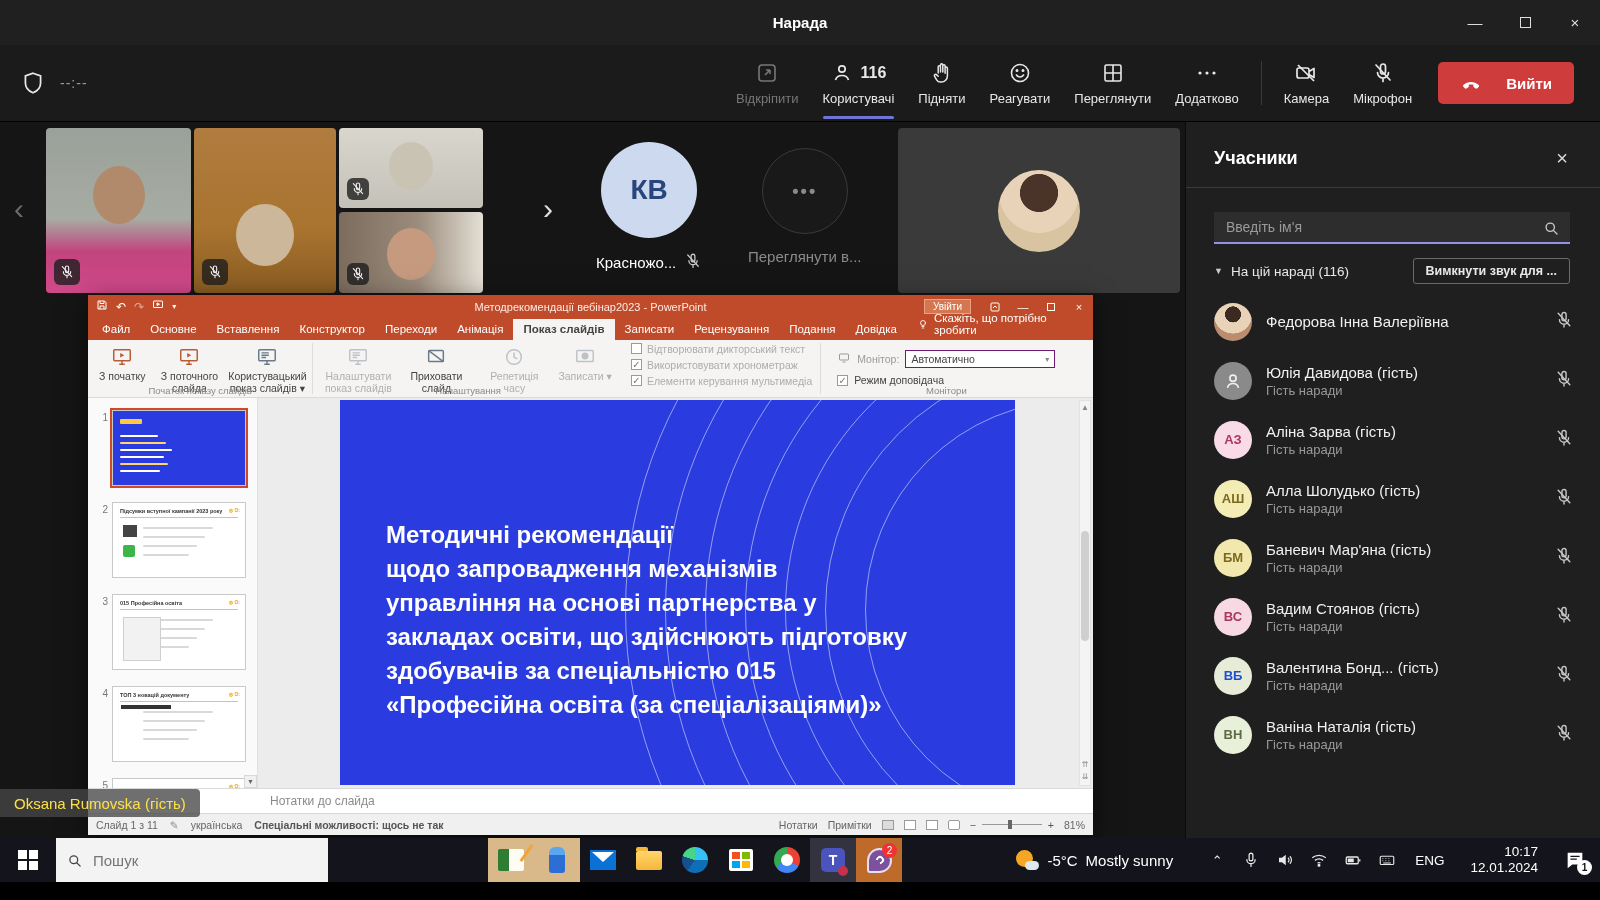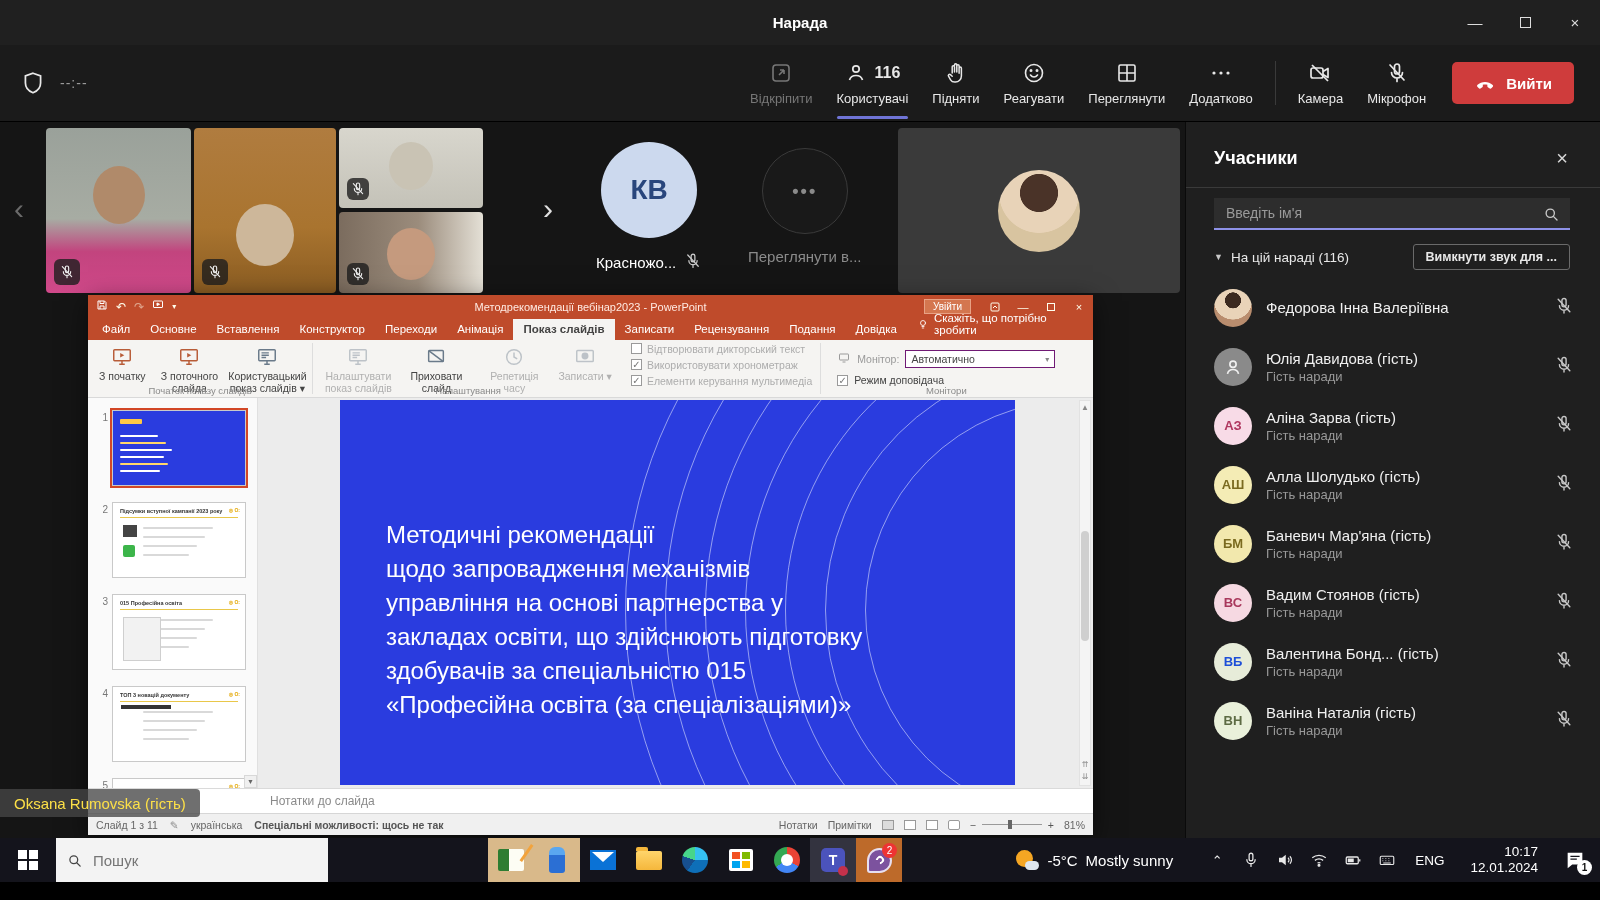--- a/index.html
+++ b/index.html
@@ -21,21 +21,21 @@
   #teams-buttons{display:flex;align-items:stretch;margin-left:auto;}
   .tbtn{position:relative;display:flex;flex-direction:column;align-items:center;justify-content:center;gap:5px;padding:6px 12px;min-width:66px;color:#e8e8e8;cursor:pointer;}
   .tbtn .ticon{height:26px;display:flex;align-items:center;gap:6px;}
   .tbtn .ticon svg{width:24px;height:24px;}
   .tbtn .tcount{font-size:16px;font-weight:700;}
   .tbtn .tlabel{font-size:13px;}
   .tbtn.disabled{color:#777;}
   .tbtn.active::after{content:"";position:absolute;left:12px;right:12px;bottom:2px;height:3px;border-radius:3px;background:#6f74d6;}
   .tb-sep{width:1px;background:#3a3a3a;margin:16px 10px;}
   #device-buttons{display:flex;align-items:stretch;}
-  #leave-btn{align-self:center;margin:0 26px 0 14px;background:#cf3c3c;color:#fff;border:none;border-radius:5px;height:42px;padding:0 22px;display:flex;align-items:center;gap:10px;font-size:15px;font-weight:700;cursor:pointer;}
+  #leave-btn{align-self:center;margin:0 26px 0 14px;background:#cf3c3c;color:#fff;border:none;border-radius:5px;height:42px;padding:0 22px;display:flex;align-items:center;gap:24px;font-size:15px;font-weight:700;cursor:pointer;}
   #leave-btn svg{width:22px;height:22px;}
 
   
   #stage{position:absolute;left:0;top:122px;width:1600px;height:716px;background:#151515;}
   .strip-chevron{position:absolute;top:72px;color:#8a8a8a;font-size:30px;line-height:30px;cursor:pointer;}
   .vtile{position:absolute;top:6px;height:165px;border-radius:4px;overflow:hidden;}
   .vtile .sil-head{position:absolute;left:50%;transform:translateX(-50%);border-radius:50%;}
   .micbadge{position:absolute;left:8px;bottom:8px;width:26px;height:26px;border-radius:6px;background:rgba(30,30,30,.8);color:#eee;display:flex;align-items:center;justify-content:center;}
   .micbadge svg{width:16px;height:16px;}
   .avcircle-tile{position:absolute;top:6px;height:165px;background:#3a3a3a;border-radius:4px;}
@@ -94,21 +94,21 @@
   #slide{position:absolute;left:82px;top:2px;width:675px;height:385px;background:#2a3cdf;overflow:hidden;}
   .arc{position:absolute;border:1px solid rgba(235,238,255,.55);border-radius:50%;}
   #slide-org{position:absolute;left:46px;top:30px;display:flex;align-items:center;gap:12px;}
   #slide-org .tryzub{width:30px;height:40px;color:#ffc845;}
   #slide-org .orgsep{width:1px;height:40px;background:rgba(255,255,255,.55);}
   .o-logo{display:flex;align-items:center;gap:4px;}
   .o-ring{width:26px;height:26px;border:6px solid #ffc845;border-radius:50%;}
   .o-dots{display:flex;flex-direction:column;gap:4px;}
   .o-dots span{width:9px;height:9px;background:#ffc845;display:block;}
   #org-lines{color:#fff;font-size:10.5px;font-weight:700;letter-spacing:.6px;line-height:13px;}
-  #slide-title{position:absolute;left:46px;top:118px;color:#fff;font-size:24px;font-weight:400;line-height:34px;}
+  #slide-title{position:absolute;left:46px;top:118px;color:#fff;font-size:24px;font-weight:700;line-height:34px;}
   #canvas-scroll{position:absolute;right:2px;top:2px;bottom:2px;width:12px;background:#f4f4f4;border:1px solid #e2e2e2;display:flex;flex-direction:column;align-items:center;justify-content:space-between;padding:2px 0;color:#888;font-size:8px;}
   #canvas-scroll .thumbbar{width:8px;height:110px;background:#cfcfcf;border-radius:4px;}
   #canvas-scroll .dblarr{display:flex;flex-direction:column;gap:3px;margin-bottom:2px;}
 
   #ppt-notes{position:absolute;left:0;top:493px;width:100%;height:25px;background:#fff;border-top:1px solid #dadada;display:flex;align-items:center;padding-left:182px;color:#8a8a8a;font-size:12px;}
   #ppt-status{position:absolute;left:0;top:518px;width:100%;height:22px;background:#f0f0f0;border-top:1px solid #d6d6d6;display:flex;align-items:center;color:#666;font-size:10.5px;padding:0 8px;gap:12px;}
   .st-right{margin-left:auto;display:flex;align-items:center;gap:10px;}
   .viewbox{width:12px;height:10px;border:1px solid #9a9a9a;background:#fff;display:inline-block;}
   .viewbox.sel{background:#dcdcdc;}
   .zoom-slider{display:flex;align-items:center;gap:6px;color:#555;}
@@ -117,21 +117,21 @@
 
   
   #name-overlay{position:absolute;left:0;top:667px;height:28px;background:rgba(70,70,70,.78);color:#fde047;font-size:15px;display:flex;align-items:center;padding:0 14px;border-radius:0 4px 4px 0;}
 
   
   #panel{position:absolute;left:1185px;top:0;width:415px;height:716px;background:#1f1f1f;border-left:1px solid #0a0a0a;}
   #panel-header{display:flex;align-items:center;justify-content:space-between;padding:24px 26px 16px 28px;}
   #panel-header .ptitle{color:#fff;font-size:18px;font-weight:700;}
   #panel-close{color:#d8d8d8;font-size:20px;cursor:pointer;background:none;border:none;}
   #panel-divider{height:1px;background:#3a3a3a;margin:0;}
-  #panel-search{position:relative;margin:10px 30px 0 28px;}
+  #panel-search{position:relative;margin:24px 30px 0 28px;}
   #panel-search input{width:100%;height:32px;background:#2d2d2d;border:none;border-bottom:2px solid #8e92e8;color:#e8e8e8;font-size:14px;padding:0 34px 0 12px;outline:none;}
   #panel-search input::placeholder{color:#9a9a9a;}
   #panel-search .sicon{position:absolute;right:10px;top:7px;width:18px;height:18px;color:#c9c9c9;}
   #panel-section{display:flex;align-items:center;justify-content:space-between;margin:14px 30px 6px 28px;}
   #panel-section .sec-label{color:#e8e8e8;font-size:13.5px;display:flex;align-items:center;gap:8px;}
   #panel-section .tri{font-size:9px;color:#c9c9c9;}
   #mute-all{background:transparent;border:1px solid #6a6a6a;border-radius:3px;color:#e8e8e8;font-size:12.5px;font-weight:700;padding:5px 12px;cursor:pointer;}
   #participants-list{margin-top:8px;overflow:hidden;}
   .p-row{display:flex;align-items:center;padding:8px 26px 8px 28px;height:59px;cursor:pointer;}
   .p-av{width:38px;height:38px;border-radius:50%;flex:0 0 38px;display:flex;align-items:center;justify-content:center;font-size:13px;font-weight:700;overflow:hidden;}

